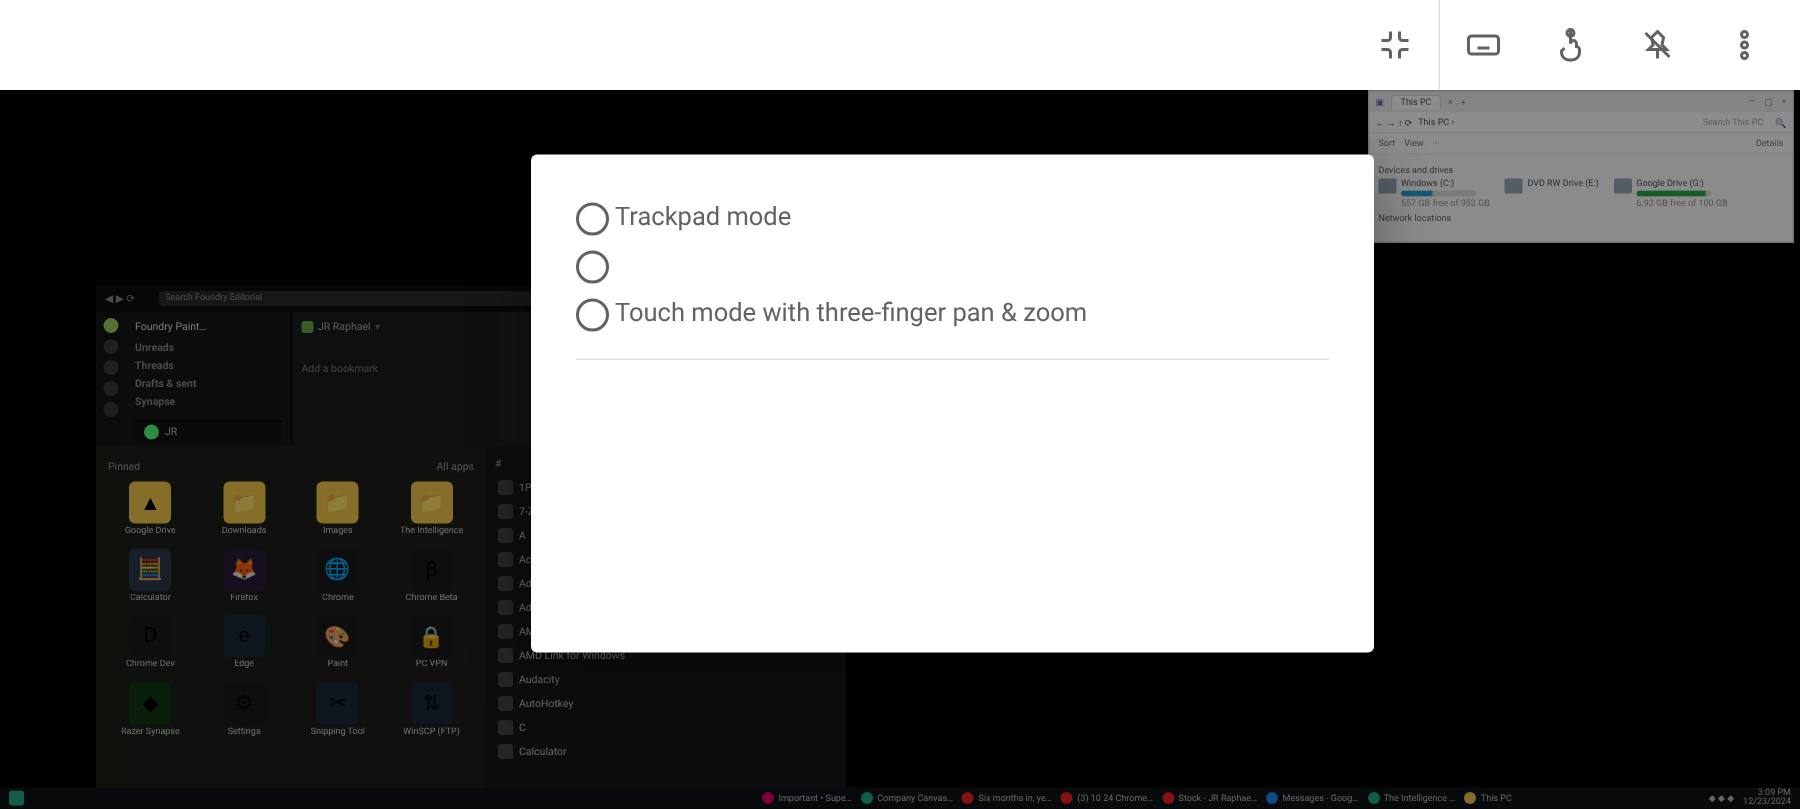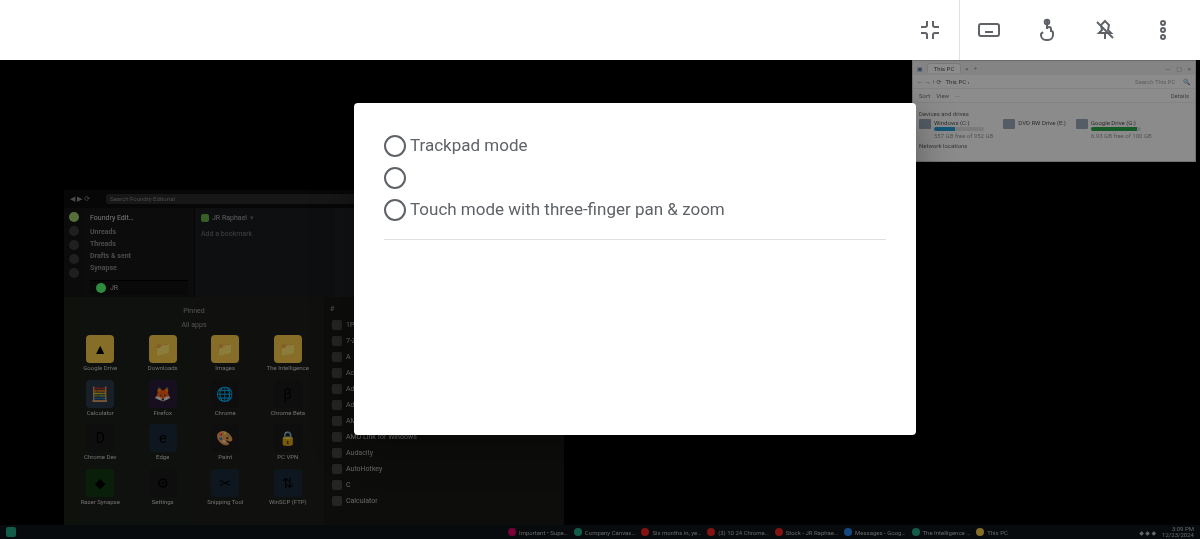--- a/index.html
+++ b/index.html
@@ -155,47 +155,47 @@
   </div>
   <div class="rl-body">
     <div class="rl-side">
       <div class="dot" style="background:#9c6"></div>
       <div class="dot"></div>
         <div class="dot"></div>
         <div class="dot"></div>
         <div class="dot"></div>
     </div>
     <div class="rl-col1">
-      <div class="hdr">Foundry Edit…</div>
+      <div class="hdr">Foundry Paint…</div>
       <div id="rl-nav">
           <div class="itm">  Unreads</div>
           <div class="itm">  Threads</div>
           <div class="itm">  Drafts &amp; sent</div>
           <div class="itm">  Synapse</div>
         </div>
       <div class="rl-user" style="margin-top:6px;">
         <div class="rl-avatar"></div>
         <span>JR</span>
       </div>
     </div>
     <div class="rl-col2">
       <div style="display:flex;align-items:center;gap:3px;">
         <div style="width:8px;height:8px;background:#6a4;border-radius:2px;"></div>
         <span>JR Raphael</span> 
           <span style="color:#666">▾</span>
       </div>
-      <div style="color:#777;margin-top:8px;">Add a bookmark</div>
+      <div style="color:#777;margin-top:20px;">Add a bookmark</div>
     </div>
     <div class="rl-col3"></div>
   </div>
 </div>
 
 <div class="start-menu">
   <div class="sm-apps">
-    <div style="display:flex;justify-content:space-between;align-items:center;flex-direction:column;">
+    <div style="display:flex;justify-content:space-between;align-items:flex-end;">
       <div class="sm-hdr">Pinned</div>
       <div class="sm-hdr">All apps</div>
     </div>
     <div class="sm-grid" id="sm-grid">
         <div class="sm-app">
           <div class="sm-ico" style="background:#f4c94a">▲</div>
   <div class="sm-lbl">Google Drive</div>
         </div>
         <div class="sm-app">
           <div class="sm-ico" style="background:#f4c94a">📁</div>

